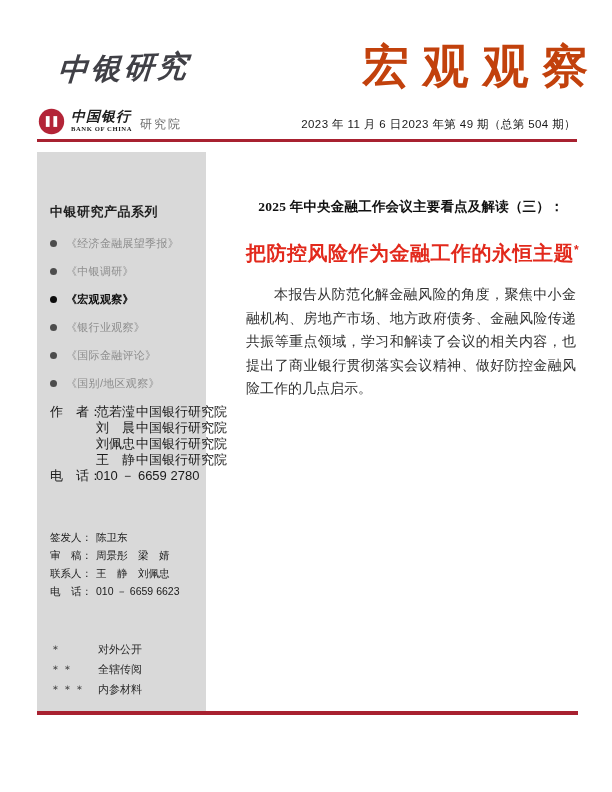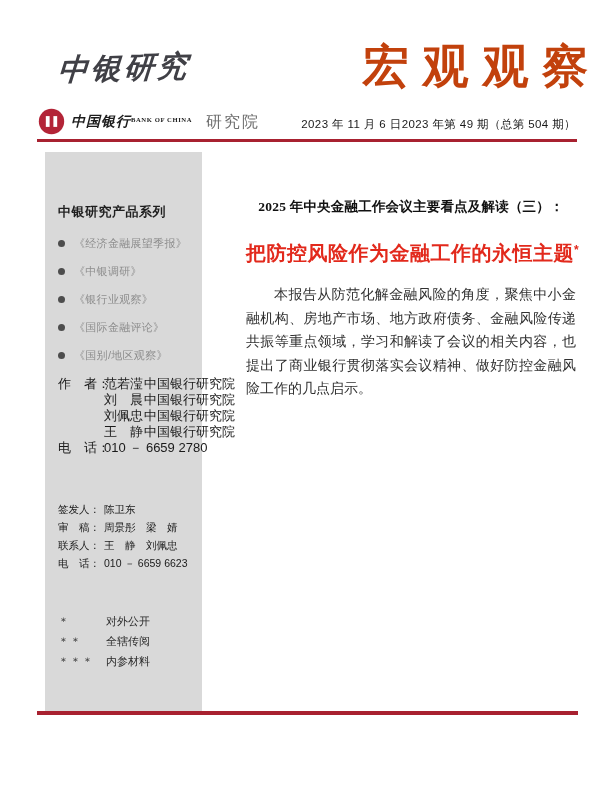--- a/index.html
+++ b/index.html
@@ -20,50 +20,49 @@
   .masthead-title {
     position:absolute; top:44px; right:10px;
     font-size:46px; line-height:1; font-weight:bold;
     color:#c2410c; letter-spacing:0.30em; white-space:nowrap;
     font-family:"Liberation Serif", serif;
   }
 
   
   .logo-row { position:absolute; left:38px; top:108px; display:flex; align-items:center; }
   .logo-mark { width:27px; height:27px; flex:0 0 auto; }
-  .logo-text { margin-left:6px; display:flex; flex-direction:row; line-height:1; }
+  .logo-text { margin-left:6px; display:flex; flex-direction:column; line-height:1; }
   .logo-cn {
     font-size:14px; font-weight:900; font-style:italic; color:#1c1c1c;
     letter-spacing:1px; font-family:"Liberation Serif", serif;
   }
   .logo-en {
     font-size:6.6px; font-weight:bold; color:#1c1c1c; letter-spacing:0.6px;
     margin-top:2px; font-family:"Liberation Serif", serif;
   }
   .logo-dept {
-    margin-left:14px; align-self:flex-end; padding-bottom:2px;
-    font-size:16px; color:#6d6d6d; letter-spacing:2px;
+    margin-left:8px; align-self:flex-end; padding-bottom:2px;
+    font-size:12px; color:#6d6d6d; letter-spacing:2px;
     font-family:"Liberation Sans", sans-serif;
   }
   .header-meta {
     position:absolute; top:117px; right:36px; display:flex; 
     font-size:11.5px; color:#1a1a1a; font-family:"Liberation Sans", sans-serif;
     letter-spacing:0.4px; white-space:nowrap;
   }
 
   
   .rule-top    { position:absolute; left:37px; top:139px;  width:540px; height:3px;  background:#a82130; }
   .rule-bottom { position:absolute; left:37px; top:711px;  width:541px; height:4px;  background:#a82130; }
 
   
   .sidebar {
-    position:absolute; left:37px; top:152px; width:157px; height:559px;
+    position:absolute; left:37px; top:152px; width:169px; height:559px;
     background:#d9d9d9; box-sizing:border-box; padding:51px 10px 0 13px;
     font-family:"Liberation Sans", sans-serif;
-    margin-left:8px;
   }
   .series-title { font-size:13px; font-weight:bold; color:#1f1f1f; letter-spacing:0.5px; margin-bottom:15px; }
   .series-item { display:flex; align-items:center; margin-bottom:13px; font-size:11px; color:#8d8d8d; letter-spacing:0.3px; }
   .series-item .bullet { width:7px; height:7px; border-radius:50%; background:#4d4d4d; margin-right:9px; flex:0 0 auto; }
   .series-item.active { color:#0d0d0d; font-weight:bold; }
   .series-item.active .bullet { background:#0d0d0d; }
 
   .author-block { margin-top:14px; font-size:13px; color:#1a1a1a; }
   .info-row { display:flex; margin-bottom:3px; line-height:13px; white-space:nowrap; }
   .info-label { width:46px; flex:0 0 auto; }
@@ -132,20 +131,24 @@
 
     <div class="series-list">
       <div class="series-item">
         <span class="bullet"></span>
         <span>《经济金融展望季报》</span>
       </div>
       <div class="series-item">
         <span class="bullet"></span>
         <span>《中银调研》</span>
       </div>
+      <div class="series-item active">
+        <span class="bullet"></span>
+        <span>《宏观观察》</span>
+      </div>
       <div class="series-item">
         <span class="bullet"></span>
         <span>《银行业观察》</span>
       </div>
       <div class="series-item">
         <span class="bullet"></span>
         <span>《国际金融评论》</span>
       </div>
       <div class="series-item">
         <span class="bullet"></span>

